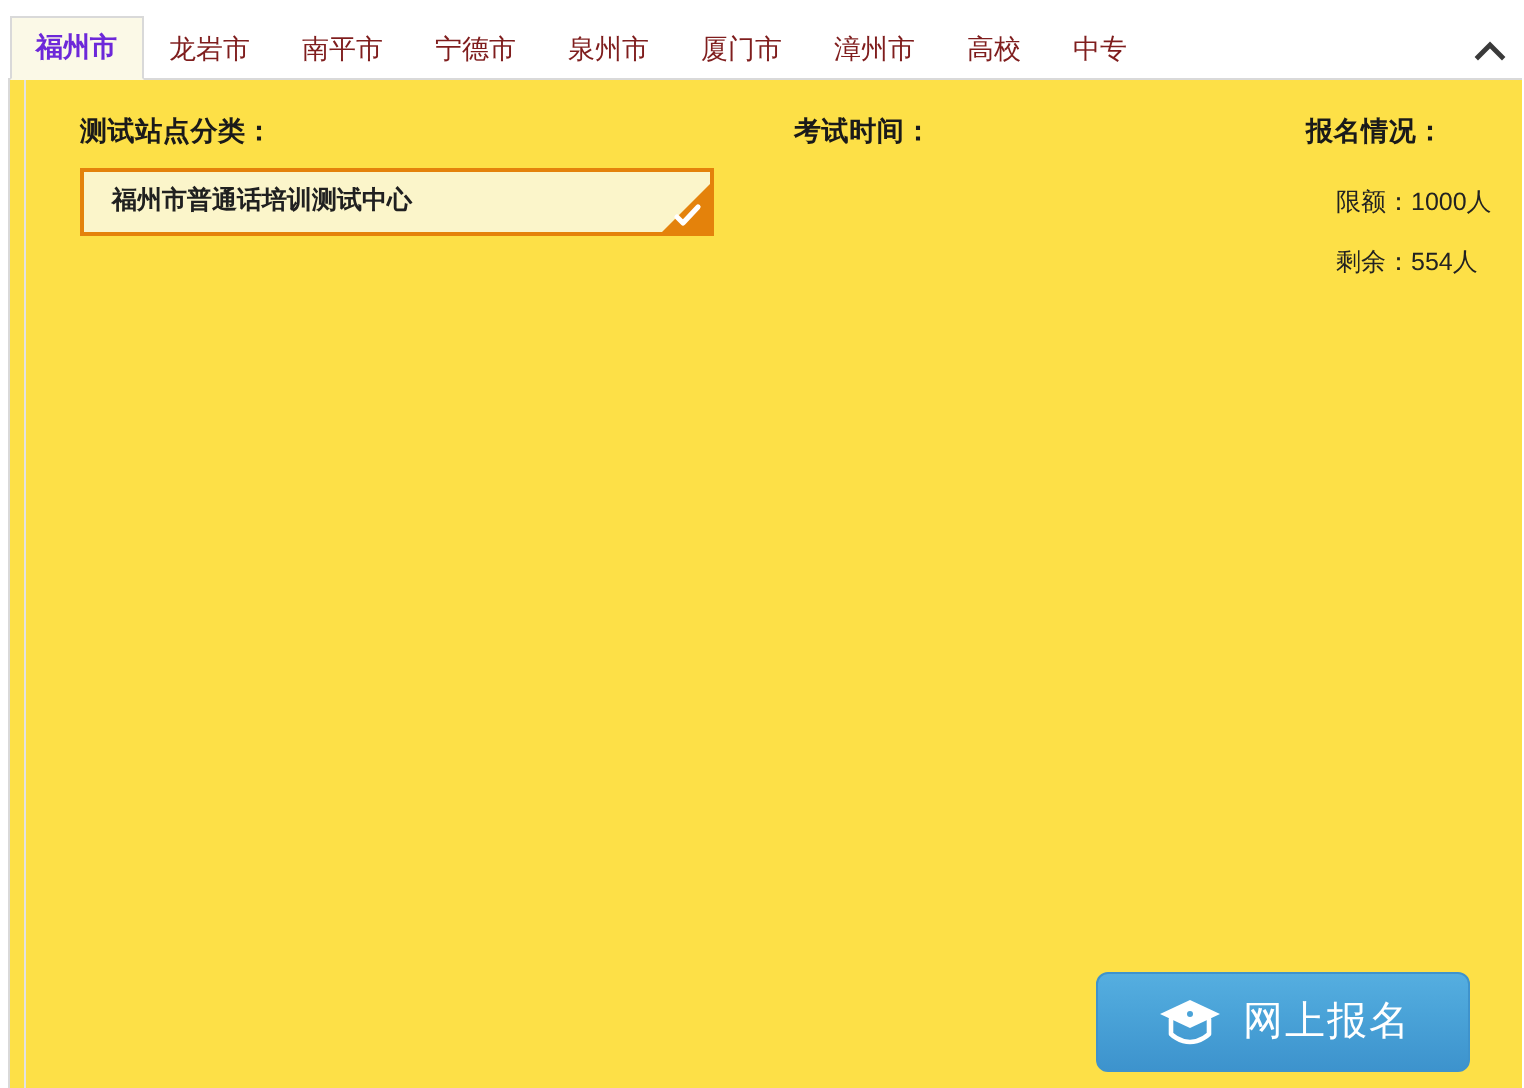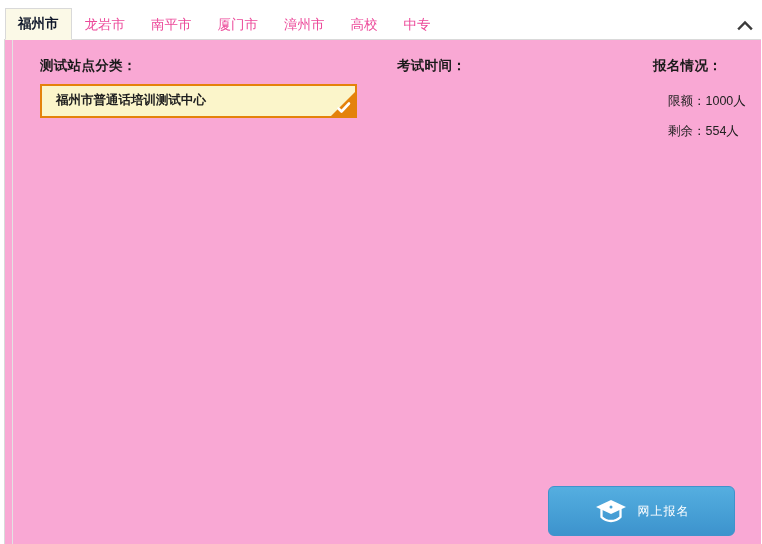--- a/index.html
+++ b/index.html
@@ -30,36 +30,36 @@
     left: 5px;
     top: 8px;
     display: flex;
     align-items: flex-end;
     height: 32px;
   }
   .tab {
     font-size: 13.5px;
     line-height: 1;
     padding: 9px 12px 9px 12px;
-    color: #ec4899;
+    color: #7f1d1d;
     white-space: nowrap;
     cursor: pointer;
     border: 1px solid transparent;
     border-bottom: none;
     box-sizing: border-box;
     height: 32px;
     display: flex;
     align-items: center;
   }
   .tab.active {
     background: #fbf9e7;
     border: 1px solid #d9d9d9;
     border-bottom: 1px solid #fbf9e7;
     font-weight: bold;
-    color: #0f172a;
+    color: #6d28d9;
     position: relative;
     z-index: 3;
   }
 
   .collapse-btn {
     position: absolute;
     right: 6px;
     top: 14px;
     width: 22px;
     height: 22px;
@@ -72,21 +72,21 @@
 
   
   .panel {
     position: absolute;
     left: 4px;
     top: 39px;
     width: 757px;
     height: 505px;
     border-top: 1px solid #d9d9d9;
     border-left: 1px solid #d9d9d9;
-    background: #f9a8d4;
+    background: #fde047;
     box-sizing: border-box;
   }
   .panel-inner {
     position: absolute;
     left: 7px;
     top: 0px;
     width: 749px;
     height: 504px;
     border-left: 1px solid #e2e2e2;
     box-sizing: border-box;
@@ -186,40 +186,46 @@
     user-select: none;
   }
   .register-btn .cap-icon {
     width: 34px;
     height: 26px;
     margin-right: 10px;
     flex: 0 0 auto;
     display: block;
   }
   .register-btn .btn-text {
-    font-size: 12px;
+    font-size: 20px;
     color: #ffffff;
     font-weight: normal;
     letter-spacing: 1px;
     line-height: 1;
   }
 </style>
 </head>
 <body>
 
 <div class="tabbar">
   <div class="tabs">
     <div class="tab active">
         <span>福州市</span>
       </div>
     <div class="tab">
         <span>龙岩市</span>
       </div>
     <div class="tab">
         <span>南平市</span>
+      </div>
+    <div class="tab">
+        <span>宁德市</span>
+      </div>
+    <div class="tab">
+        <span>泉州市</span>
       </div>
     <div class="tab">
         <span>厦门市</span>
       </div>
     <div class="tab">
         <span>漳州市</span>
       </div>
     <div class="tab">
         <span>高校</span>
       </div>

